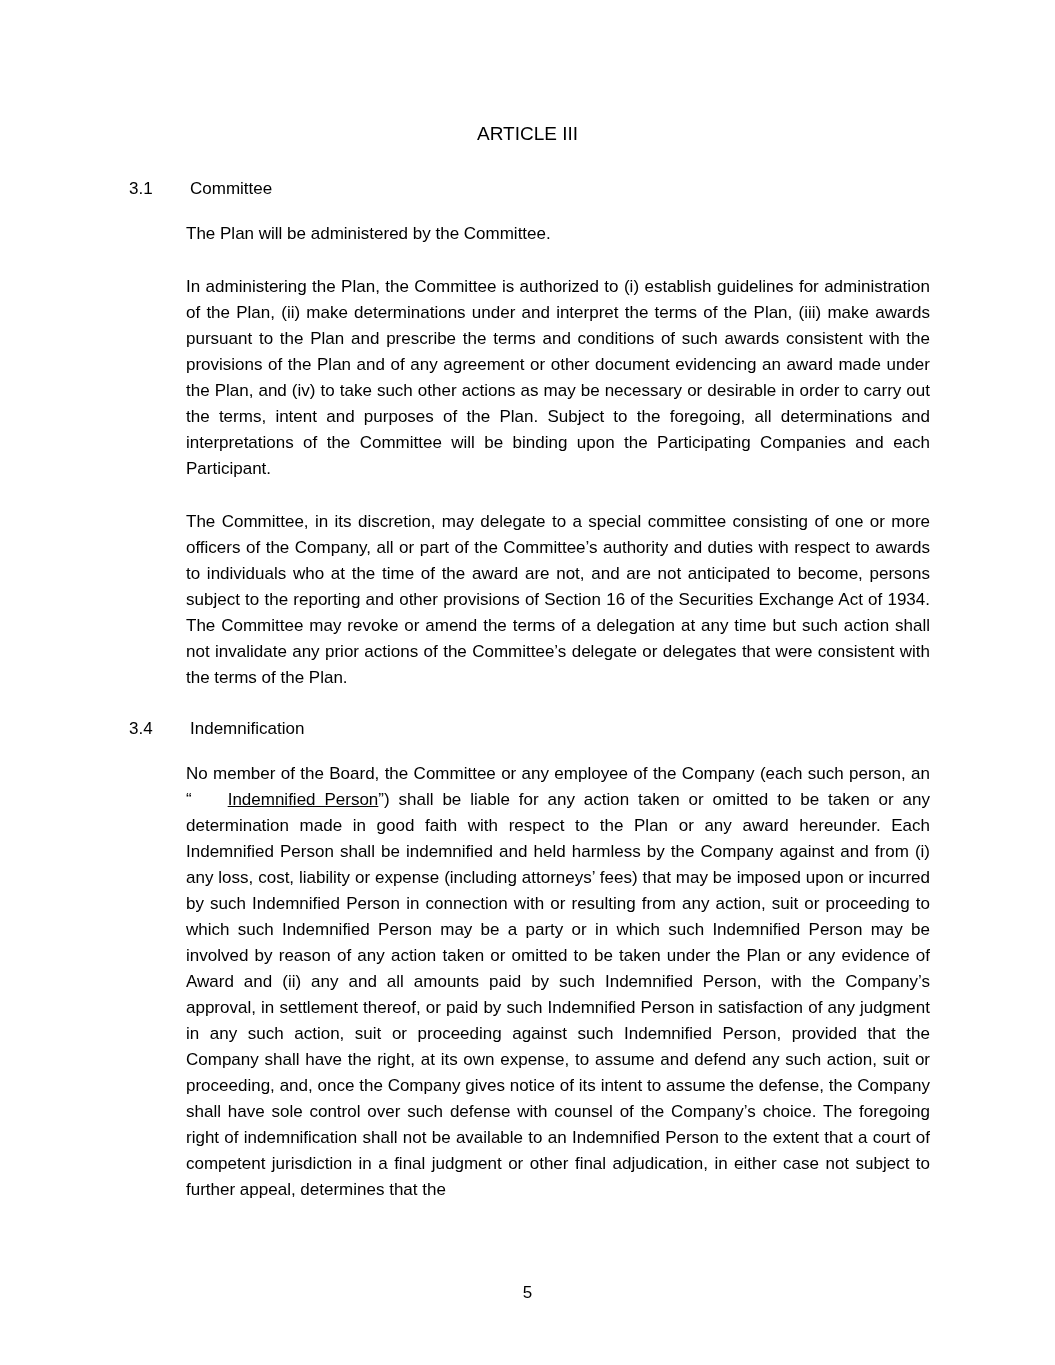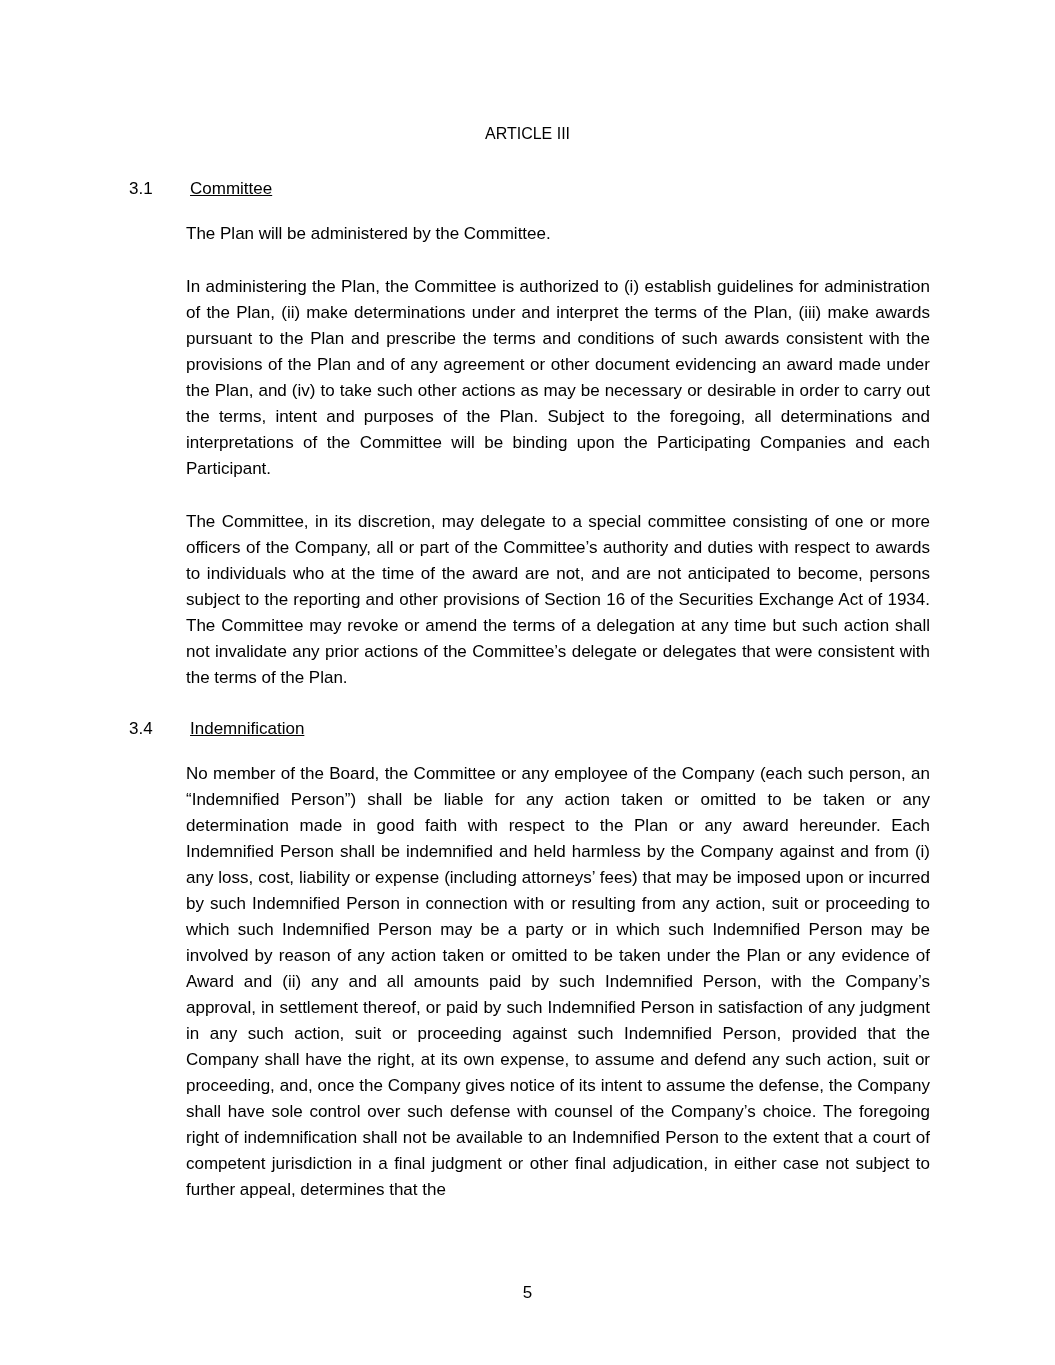--- a/index.html
+++ b/index.html
@@ -17,45 +17,46 @@
   }
   .page {
     box-sizing: border-box;
     width: 1055px;
     height: 1365px;
     padding: 122px 125px 0 125px;
     position: relative;
   }
   .doc-title {
     text-align: center;
-    font-size: 16px;
+    font-size: 19px;
     line-height: 24px;
     margin-bottom: 32px;
   }
   .sec-head {
     display: flex;
     align-items: baseline;
     font-size: 17px;
     line-height: 22px;
     margin: 27px 0 21px 4px;
   }
   .sec-num {
     width: 61px;
     flex-shrink: 0;
   }
   .sec-title {
-    text-decoration: underline;
   }
   .para {
     margin: 21px 0 27px 61px;
     font-size: 17px;
     line-height: 26px;
     text-align: justify;
   }
   .u {
+    text-decoration: underline;
+    margin-left: 36px;
   }
   .page-number {
     position: absolute;
     bottom: 62px;
     left: 0;
     width: 100%;
     text-align: center;
     font-size: 17px;
   }
 </style>

